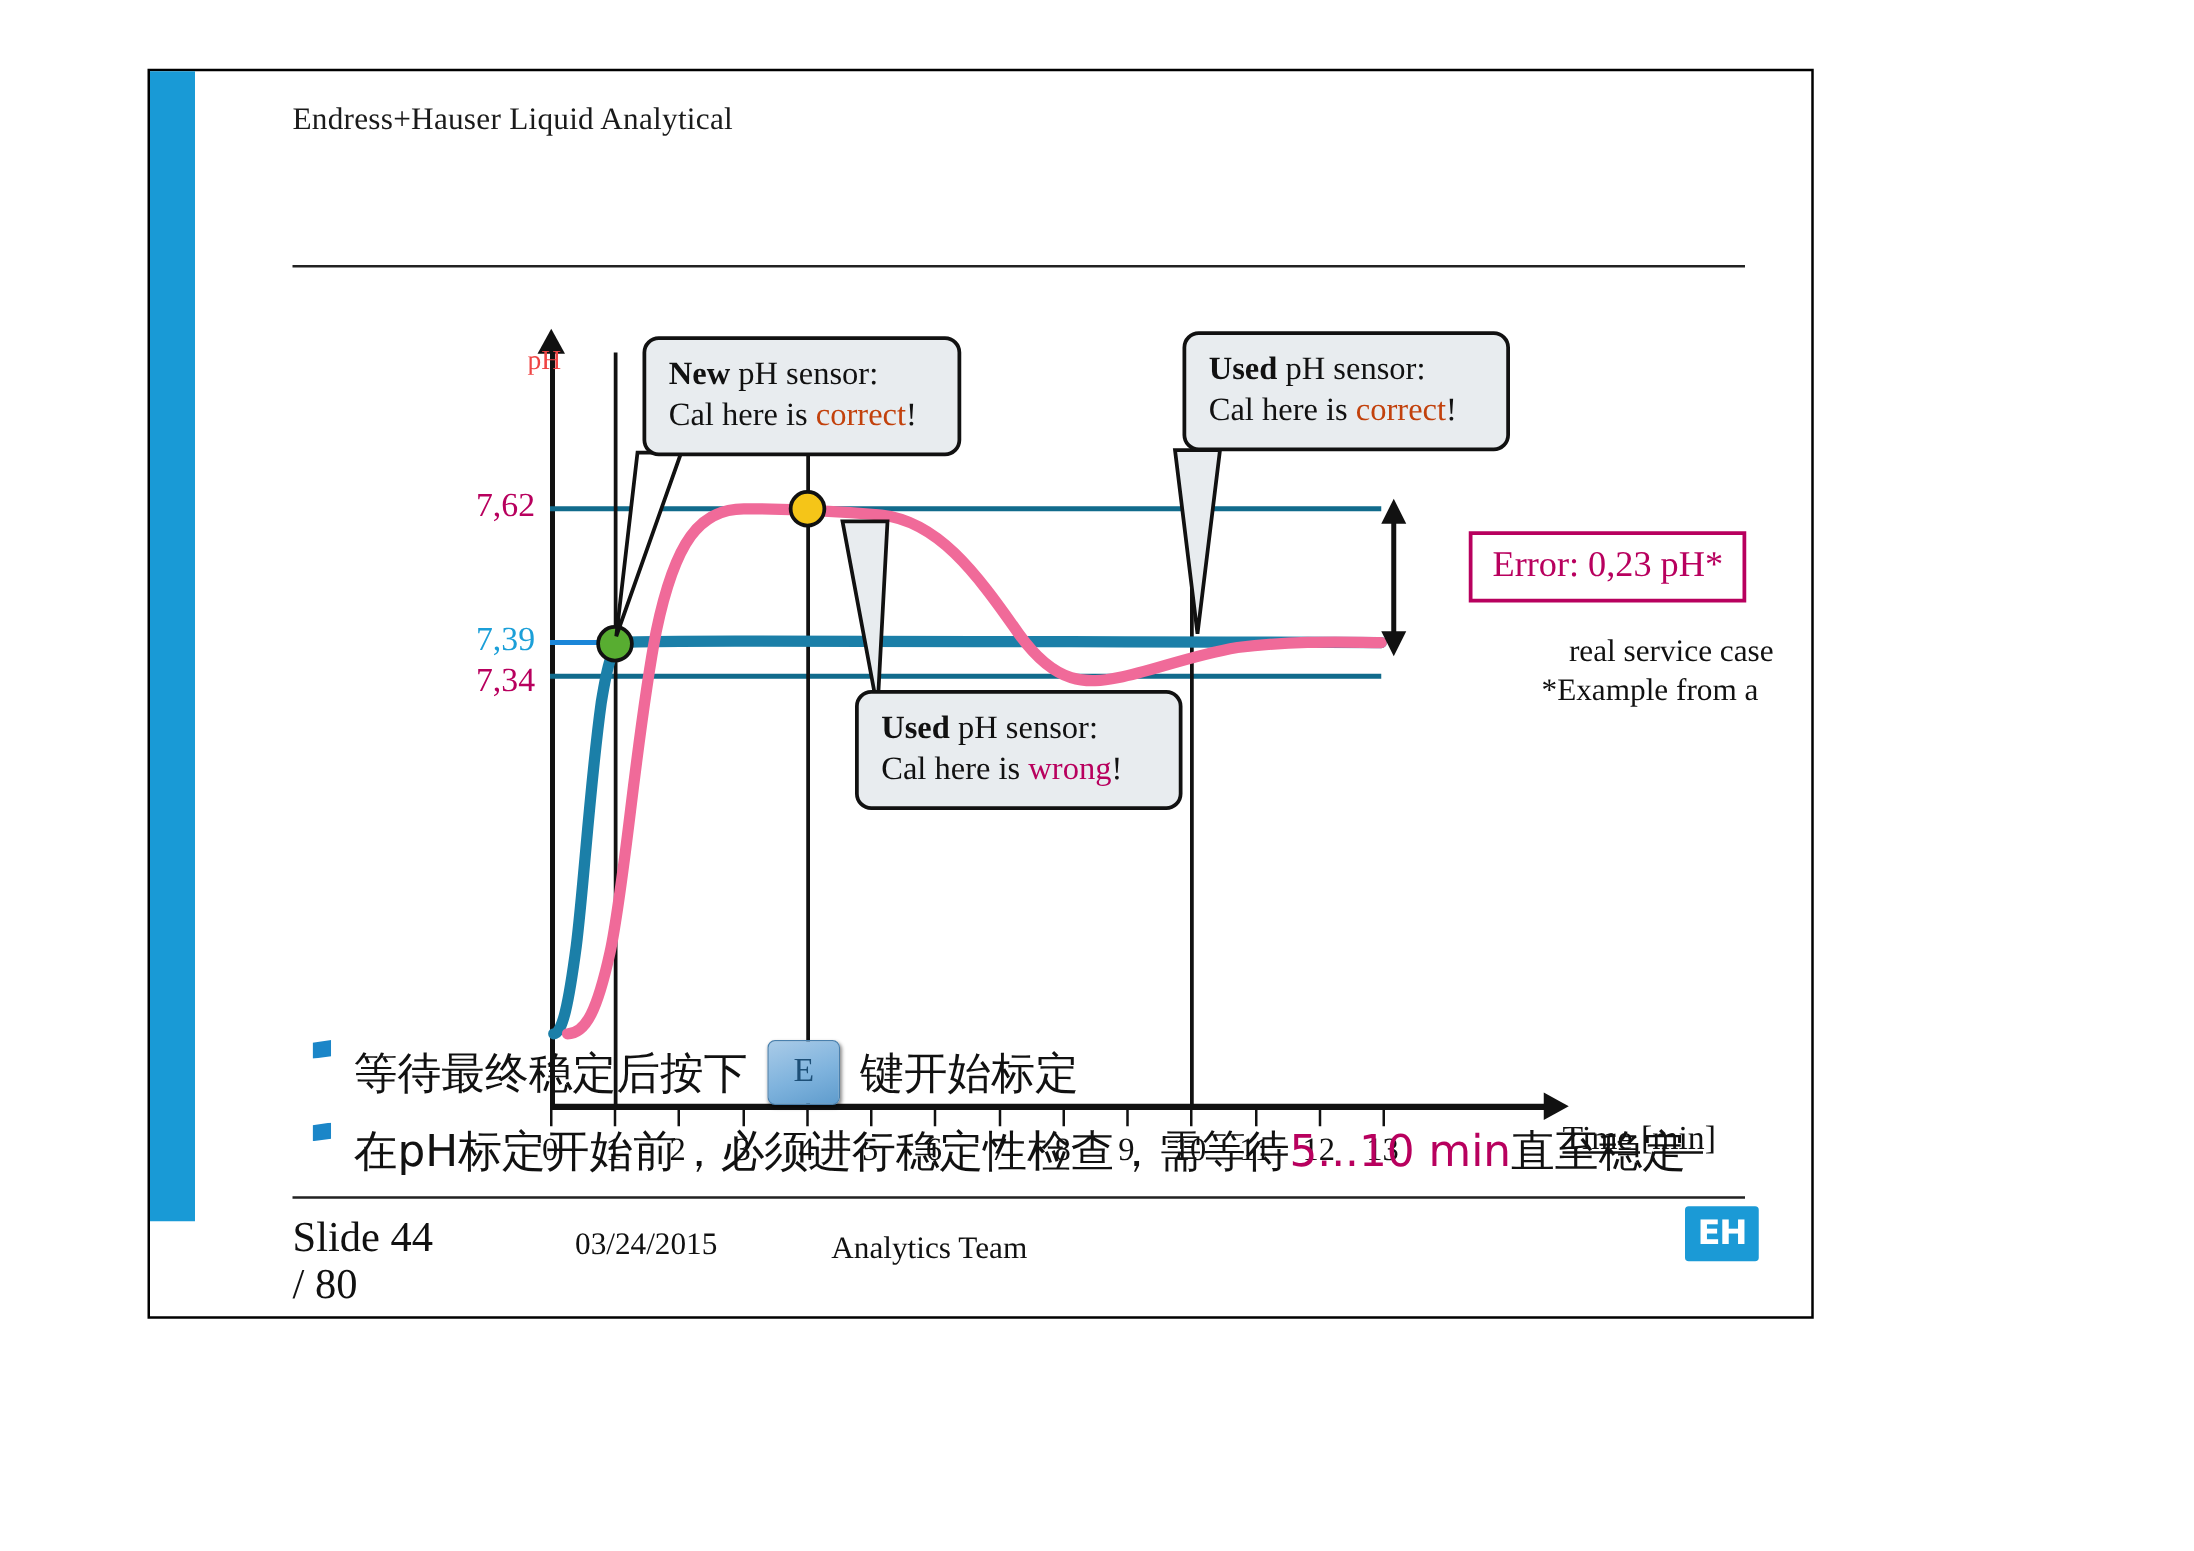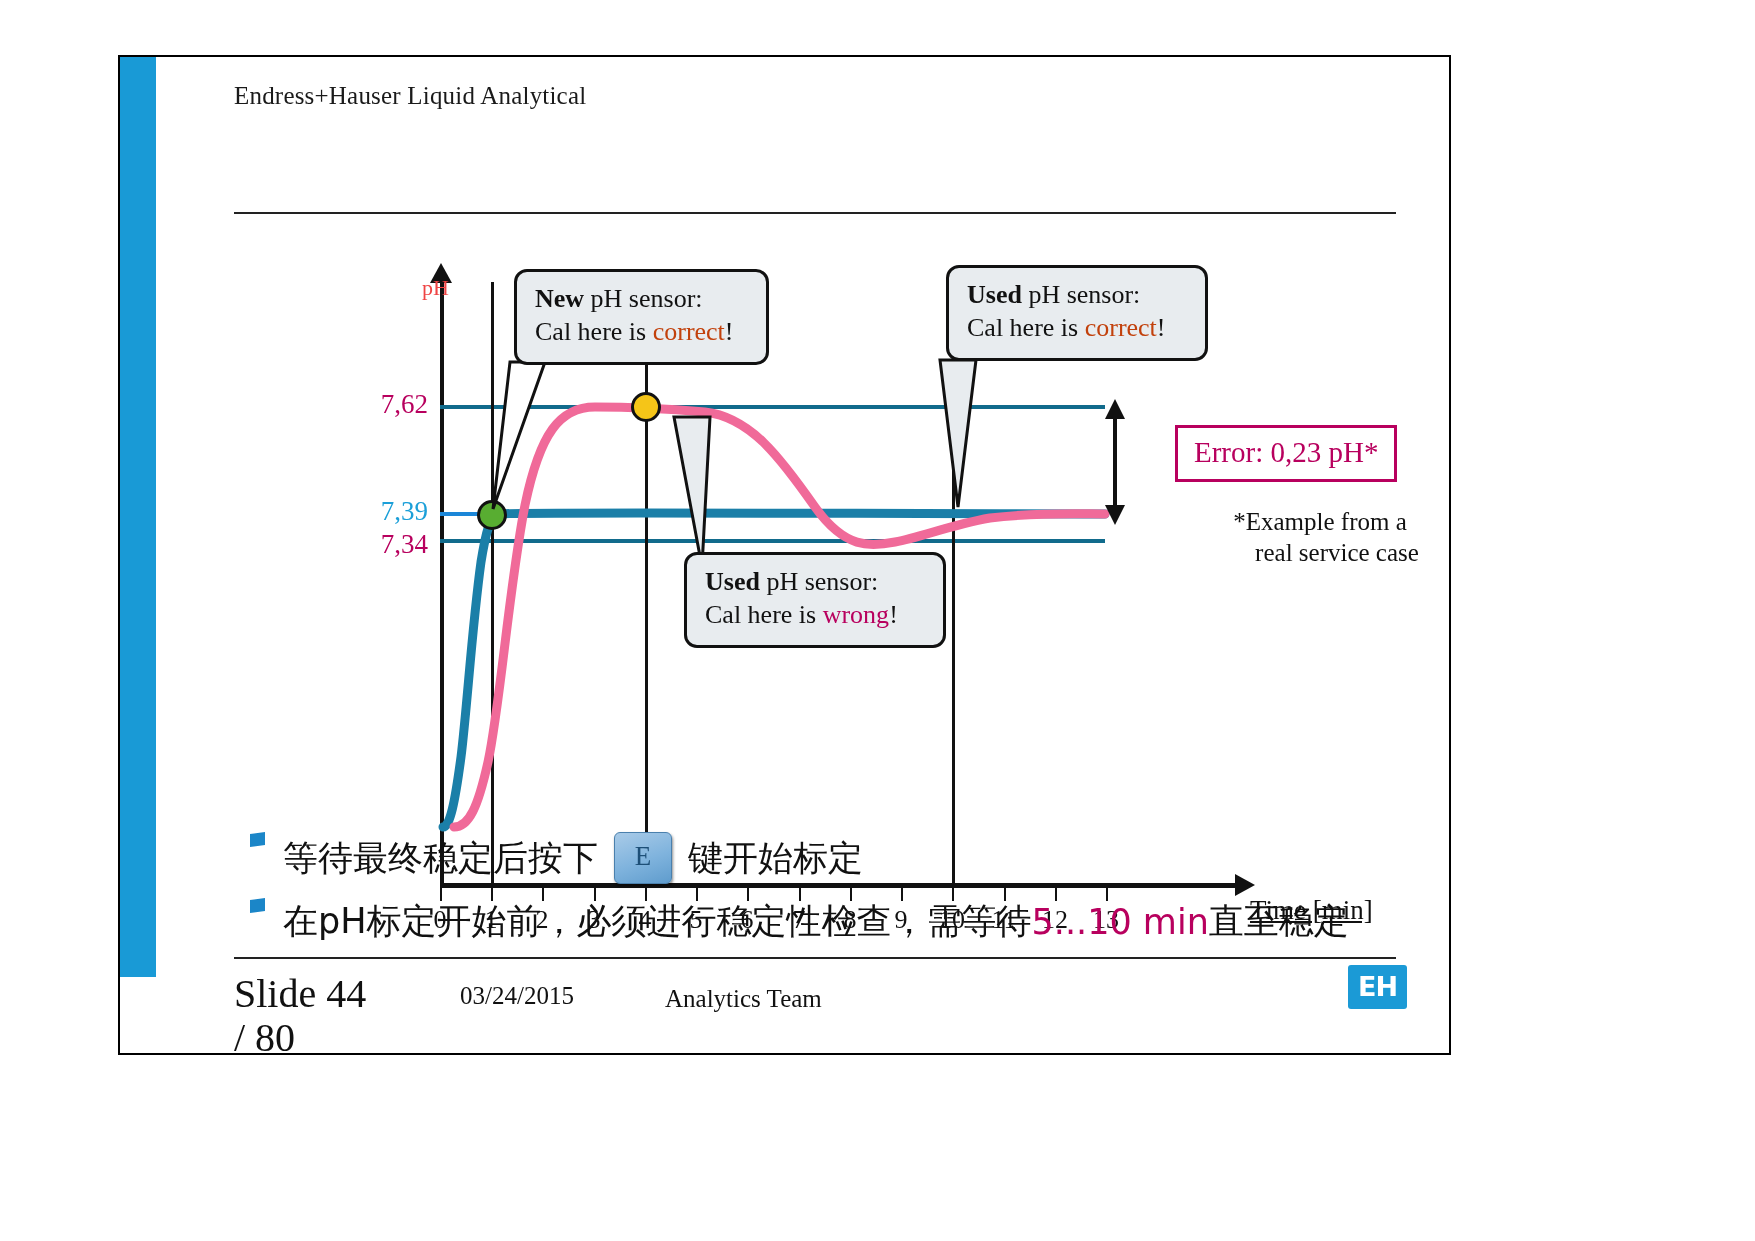--- a/index.html
+++ b/index.html
@@ -46,21 +46,21 @@
   .bsq{width:15px;height:15px;background:#1b86c8;margin-right:18px;flex:0 0 auto;
        clip-path:polygon(0 14%,100% 0,100% 86%,0 100%);}
   .btext{font-family:"DejaVu Sans",sans-serif;font-size:35px;color:#111;display:flex;align-items:center;}
   .keycap{display:inline-block;width:56px;height:50px;margin:0 16px;background:linear-gradient(160deg,#a9cbe8 0%,#7fb3dd 55%,#5f9ccd 100%);
           border:1px solid #4a80ad;border-radius:6px;box-shadow:1px 2px 3px rgba(0,0,0,.45);position:relative;vertical-align:middle;}
   .keycap span{position:absolute;left:0;right:0;top:8px;text-align:center;font-family:"Liberation Serif",serif;font-size:27px;color:#1d4f77;}
   .magenta{color:#b8005e;}
 
   
   .footer-rule{position:absolute;left:114px;top:900px;width:1162px;height:2px;background:#222;}
-  .slide-no{position:absolute;left:114px;top:915px;font-size:40px;color:#111;line-height:1.1;}
+  .slide-no{position:absolute;left:114px;top:915px;font-size:34px;color:#111;line-height:1.1;}
   .f-date{position:absolute;left:340px;top:925px;font-size:25px;color:#111;}
   .f-team{position:absolute;left:545px;top:928px;font-size:25px;color:#111;}
   .logo{position:absolute;right:42px;top:908px;display:flex;align-items:center;}
   .logo-text{font-family:"Liberation Serif",serif;font-size:40px;color:#111;letter-spacing:.5px;}
   .logo-mark{margin-left:14px;background:#1b9ad6;color:#fff;font-family:"DejaVu Sans",sans-serif;font-weight:bold;
              font-size:27px;padding:6px 10px 7px 10px;border-radius:3px;letter-spacing:-1px;}
 </style>
 </head>
 <body>
 
@@ -136,22 +136,22 @@
 
     <svg style="position:absolute;left:845px;top:140px;width:40px;height:130px;" viewBox="0 0 40 130">
       <line x1="20" y1="14" x2="20" y2="116" stroke="#111" stroke-width="4"></line>
       <polygon points="20,2 30,22 10,22" fill="#111"></polygon>
       <polygon points="20,128 30,108 10,108" fill="#111"></polygon>
     </svg>
 
     <div class="errbox" style="left:925px;top:168px;">Error: 0,23 pH*</div>
 
     <div class="errnote" style="left:920px;top:250px;width:300px;">
+      <div style="padding-left:34px;">real service case</div>
       <div>*Example from a</div>
-      <div style="padding-left:34px;">real service case</div>
     </div>
 
     <svg style="position:absolute;left:0;top:0;width:1180px;height:660px;" viewBox="0 0 1180 660">
       <polygon points="260,105 295,105 243,252" fill="#ffffff" stroke="#111" stroke-width="3"></polygon>
       <polygon points="424,160 460,160 452,310" fill="#e8ecef" stroke="#111" stroke-width="3"></polygon>
       <polygon points="690,103 726,103 708,250" fill="#e8ecef" stroke="#111" stroke-width="3"></polygon>
     </svg>
 
     <div class="callout" style="left:240px;top:12px;width:255px;">
       <div>

